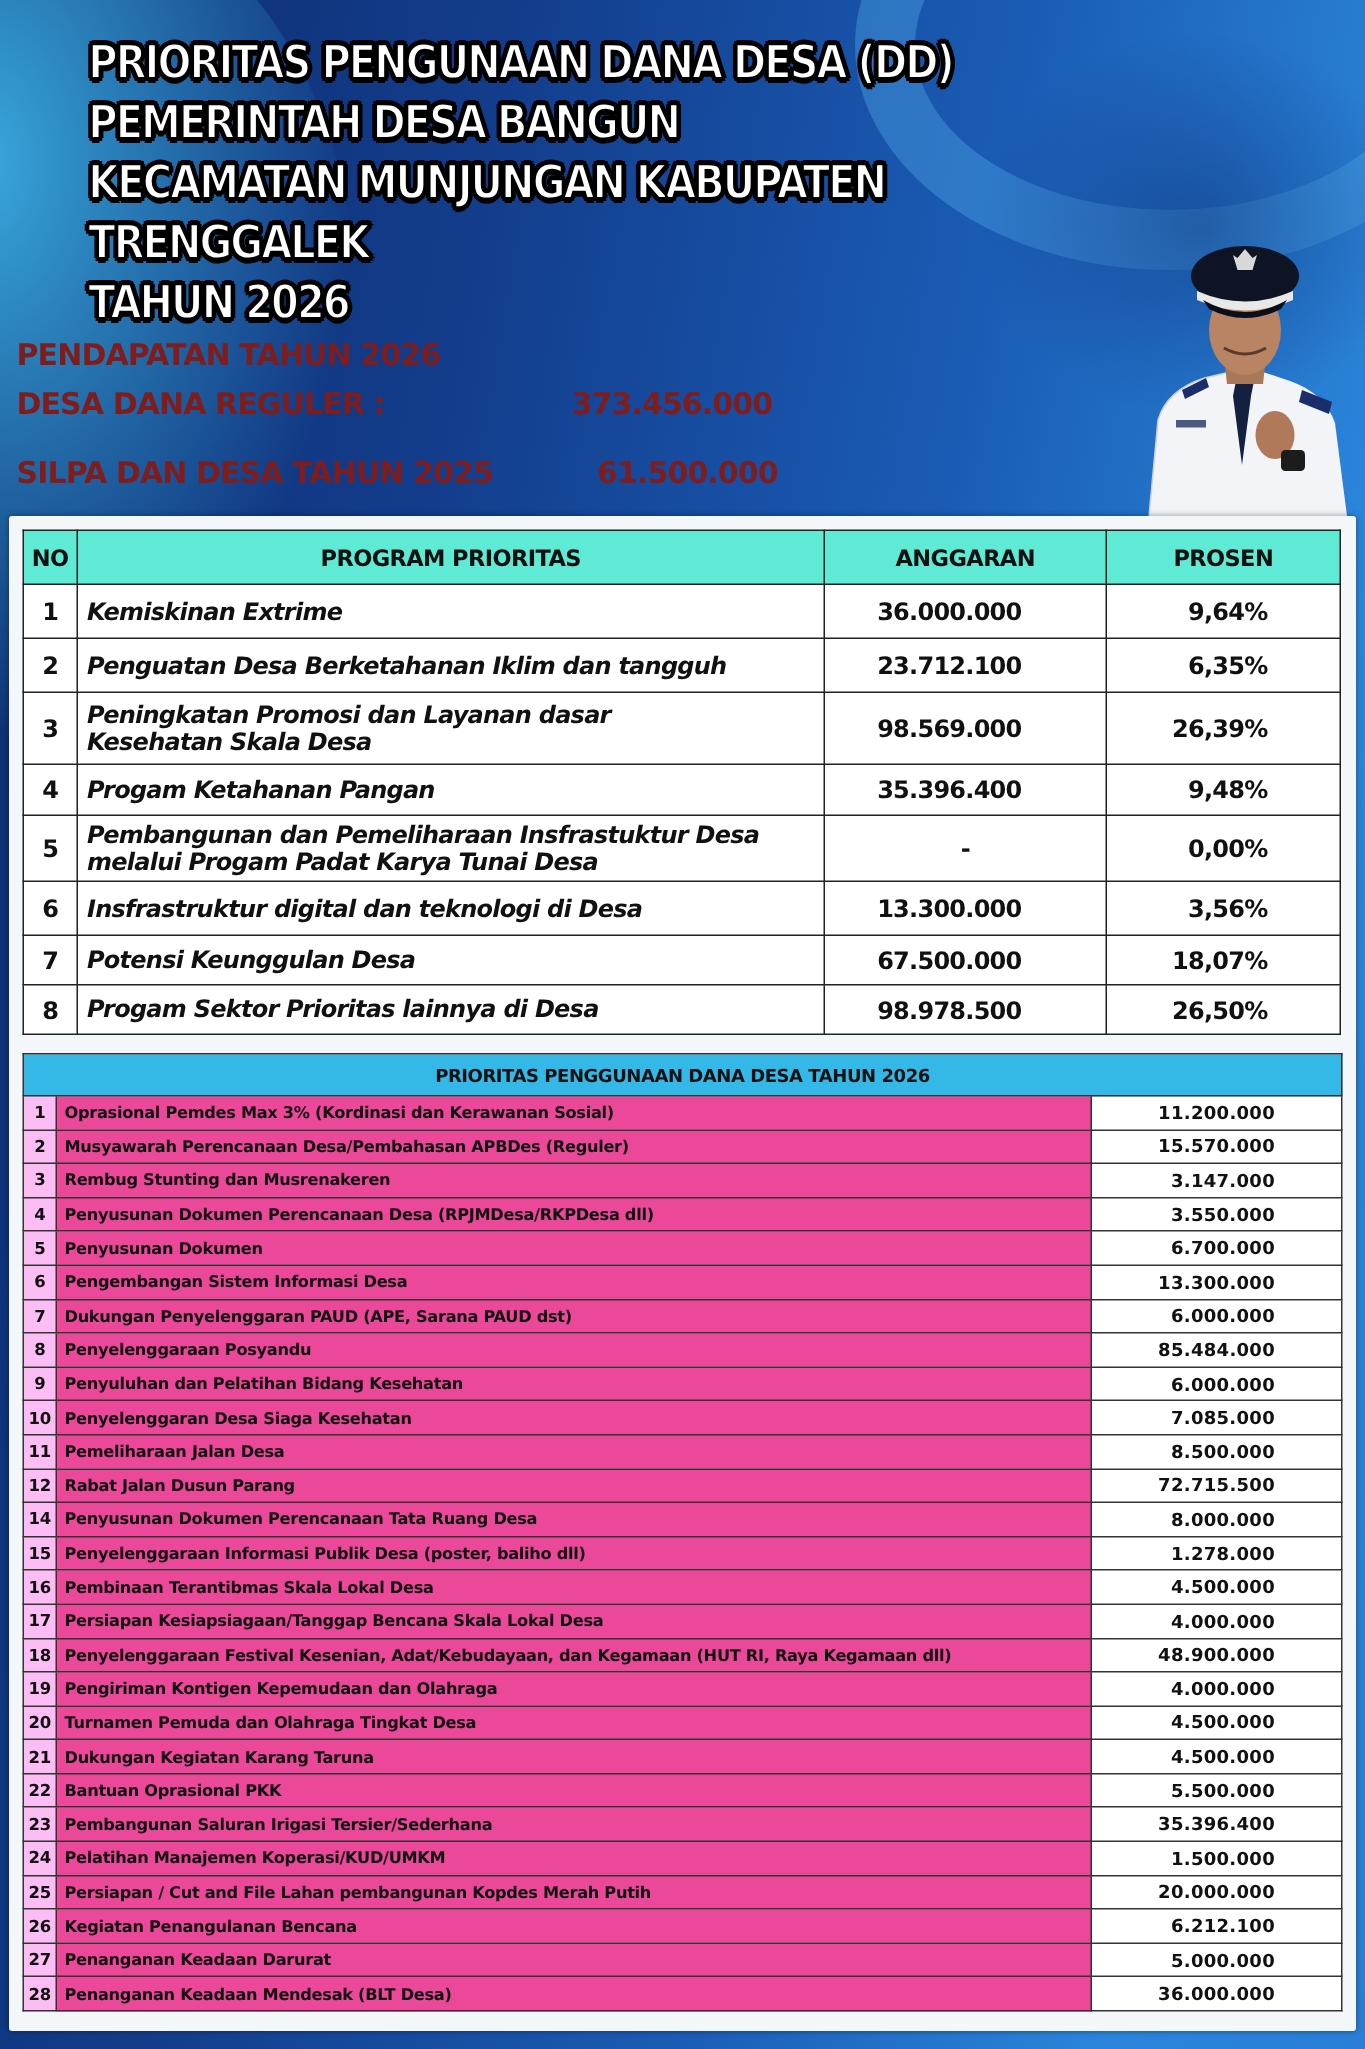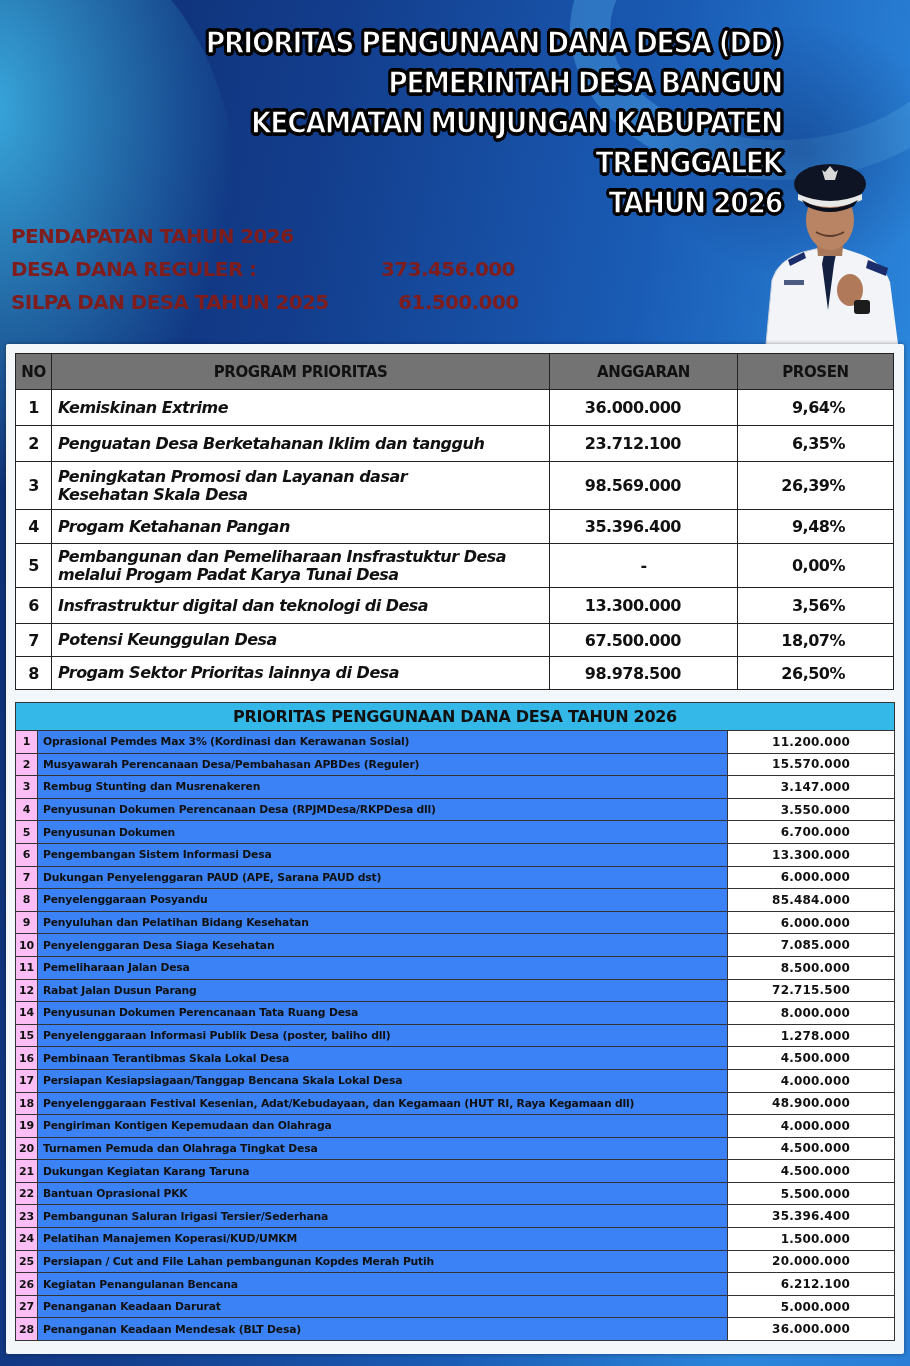--- a/index.html
+++ b/index.html
@@ -18,21 +18,21 @@
     position: absolute; right: -80px; top: -120px; width: 420px; height: 300px;
     border-radius: 50%;
     border: 40px solid rgba(90,180,240,0.35);
   }
   .bg-swoosh3 {
     position: absolute; right: -40px; top: 20px; width: 300px; height: 260px;
     border-radius: 50%;
     background: radial-gradient(ellipse, rgba(15,50,120,0.5), rgba(15,50,120,0) 70%);
   }
   .title-block {
-    position: absolute; left: 0; top: 22px; width: 841px; text-align: right;
+    position: absolute; left: 0; top: 22px; width: 841px; text-align: left;
   }
   .title-line {
     font-family: "DejaVu Sans", sans-serif;
     font-weight: bold;
     color: #ffffff;
     font-size: 31px;
     line-height: 40px;
     letter-spacing: -1.5px;
     transform: scaleX(0.86);
     -webkit-text-stroke: 1.4px #000;
@@ -51,37 +51,37 @@
     position: absolute; left: 6px; top: 344px; width: 898px; height: 1010px;
     background: #f4f7fa; border-radius: 2px;
     box-shadow: 0 0 4px rgba(0,0,0,0.4);
   }
   table { border-collapse: collapse; }
   .t1 {
     position: absolute; left: 15px; top: 353px; width: 879px;
     font-family: "DejaVu Sans", sans-serif; font-weight: bold; color: #111;
   }
   .t1 td, .t1 th { border: 1.5px solid #222; }
-  .t1 th { background: #737373; font-size: 15px; height: 36px; letter-spacing: -0.4px; }
+  .t1 th { background: #5eead4; font-size: 15px; height: 36px; letter-spacing: -0.4px; }
   .t1 td { background: #fff; font-size: 16px; letter-spacing: -0.5px; }
   .t1 td.no { text-align: center; width: 36px; }
   .t1 td.prog { padding-left: 6px; line-height: 18px; font-style: italic; }
   .t1 td.amt { text-align: right; padding-right: 56px; width: 188px; }
   .t1 td.pct { text-align: right; padding-right: 48px; width: 156px; }
   .t2 {
     position: absolute; left: 15px; top: 702px; width: 880px;
     font-family: "DejaVu Sans", sans-serif; font-weight: bold; color: #111;
   }
   .t2 td, .t2 th { border: 1px solid #333; }
   .t2 th {
-    background: #34b8e8; height: 28px; font-size: 16px; letter-spacing: -0.3px; color: #111;
+    background: #34b8e8; height: 28px; font-size: 12px; letter-spacing: -0.3px; color: #111;
   }
   .t2 td { height: 22.6px; font-size: 10.8px; letter-spacing: -0.2px; }
   .t2 td.no { background: #fbbdf4; width: 22px; text-align: center; font-size: 11px; }
-  .t2 td.act { background: #3b82f6; padding-left: 5px; }
+  .t2 td.act { background: #ec4899; padding-left: 5px; }
   .t2 td.amt { background: #fff; width: 167px; text-align: right; padding-right: 44px; font-size: 12px; letter-spacing: 0.2px; }
 </style>
 </head>
 <body>
 
 <div class="bg-swoosh1"></div>
 <div class="bg-swoosh2"></div>
 <div class="bg-swoosh3"></div>
 
 <div class="title-block">
@@ -90,21 +90,21 @@
   <div class="title-line">KECAMATAN MUNJUNGAN KABUPATEN TRENGGALEK</div>
   <div class="title-line">TAHUN 2026</div>
 </div>
 
 <div class="income">
   <div class="row">PENDAPATAN TAHUN 2026</div>
   <div class="row" style="width:520px;">
     <span>DESA DANA REGULER :</span>
     <span class="val" style="left:370px;">373.456.000</span>
   </div>
-  <div class="row" style="width:520px; ">
+  <div class="row" style="width:520px; margin-top:13px;">
     <span>SILPA DAN DESA TAHUN 2025</span>
     <span class="val" style="left:387px;">61.500.000</span>
   </div>
 </div>
 
 <div class="portrait">
   <svg width="146" height="184" viewBox="0 0 146 184">
 
     <path d="M8 184 L14 120 Q20 100 45 92 L62 88 L84 88 L102 94 Q125 102 132 122 L140 184 Z" fill="#f2f4f8"></path>
     <path d="M8 184 L14 120 Q20 100 45 92 L62 88" fill="none" stroke="#c9d0dc" stroke-width="1"></path>

